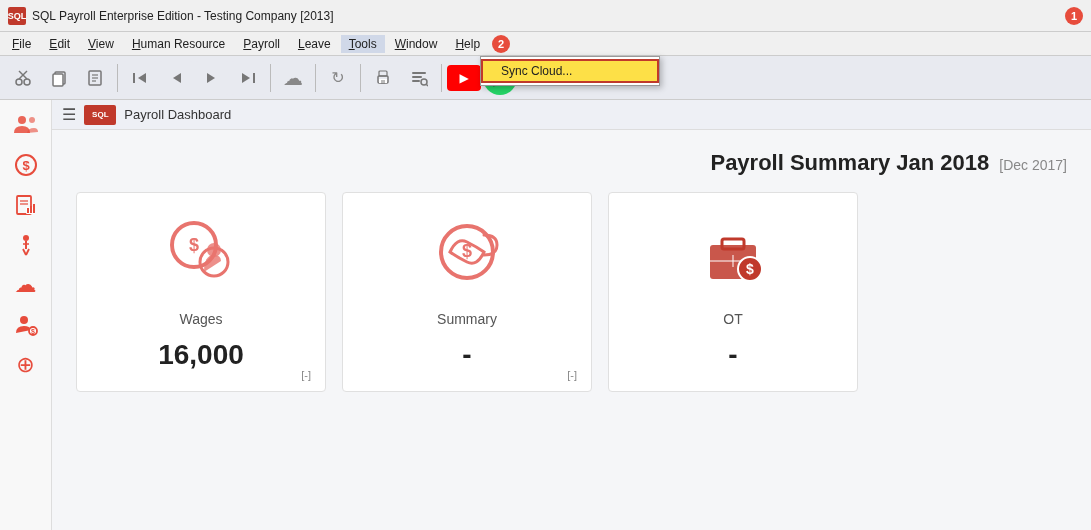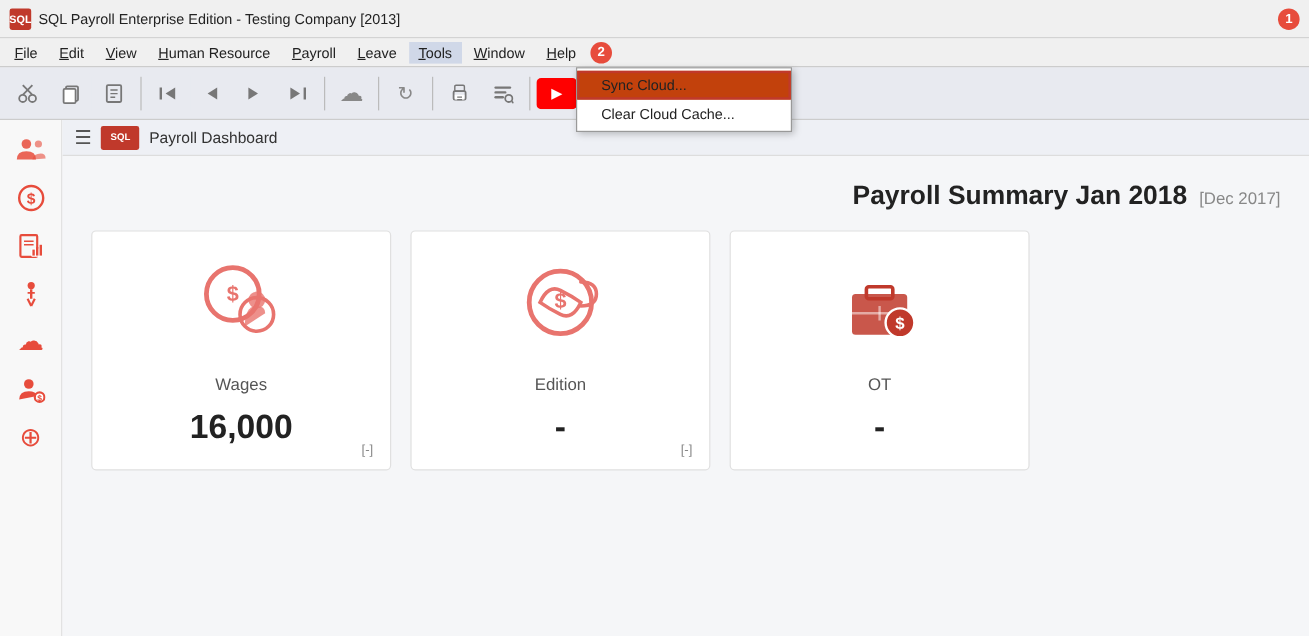--- a/index.html
+++ b/index.html
@@ -69,21 +69,21 @@
       padding: 2px 0;
     }
     .dropdown-item {
       padding: 5px 20px;
       cursor: pointer;
       font-size: 12px;
       color: #222;
       white-space: nowrap;
     }
     .dropdown-item.highlighted {
-      background: #c2410c;
+      background: #fde047;
       outline: 2px solid #c0392b;
       outline-offset: -2px;
     }
 
     
     #toolbar {
       background: #e8eaf0;
       height: 44px;
       display: flex;
       align-items: center;
@@ -207,21 +207,20 @@
   <span class="menu-item"><u>H</u>uman Resource</span>
   <span class="menu-item"><u>P</u>ayroll</span>
   <span class="menu-item"><u>L</u>eave</span>
   <span class="menu-item active"><u>T</u>ools</span>
   <span class="menu-item"><u>W</u>indow</span>
   <span class="menu-item"><u>H</u>elp</span>
   <div class="badge-circle" style="margin-left:2px;">2</div>
 
   <div id="tools-dropdown">
     <div class="dropdown-item highlighted">Sync Cloud...</div>
-    <div class="dropdown-item">Clear Cloud Cache...</div>
   </div>
 </div>
 
 <div id="toolbar">
   <button class="tb-btn" title="Cut">
     <svg width="18" height="18" viewBox="0 0 18 18" fill="none">
       <circle cx="5" cy="13" r="3" stroke="#777" stroke-width="1.5" fill="none"></circle>
       <circle cx="13" cy="13" r="3" stroke="#777" stroke-width="1.5" fill="none"></circle>
       <line x1="5" y1="10" x2="13" y2="2" stroke="#777" stroke-width="1.5"></line>
       <line x1="13" y1="10" x2="5" y2="2" stroke="#777" stroke-width="1.5"></line>
@@ -378,21 +377,21 @@
 
       <div class="card">
         <div class="card-icon icon-claims">
           <svg width="70" height="70" viewBox="0 0 70 70" fill="none">
             <circle cx="35" cy="35" r="26" stroke="#e8746e" stroke-width="4" fill="none"></circle>
             <path d="M18 35 Q25 20 35 25 Q45 30 52 35 Q45 50 35 45 Q25 40 18 35Z" stroke="#e8746e" stroke-width="3" fill="none"></path>
             <text x="35" y="40" text-anchor="middle" font-size="18" fill="#e8746e" font-weight="bold">$</text>
             <path d="M52 18 Q65 18 65 28 Q65 38 52 38" stroke="#e8746e" stroke-width="3" fill="none" stroke-linecap="round"></path>
           </svg>
         </div>
-        <div class="card-label">Edition</div>
+        <div class="card-label">Summary</div>
         <div class="card-value">-</div>
         <div class="card-link">[-]</div>
       </div>
 
       <div class="card">
         <div class="card-icon icon-ot">
           <svg width="70" height="70" viewBox="0 0 70 70" fill="none">
 
             <rect x="12" y="28" width="46" height="34" rx="3" fill="#c0392b" opacity="0.85"></rect>
             <rect x="24" y="22" width="22" height="10" rx="2" stroke="#c0392b" stroke-width="3" fill="none"></rect>

